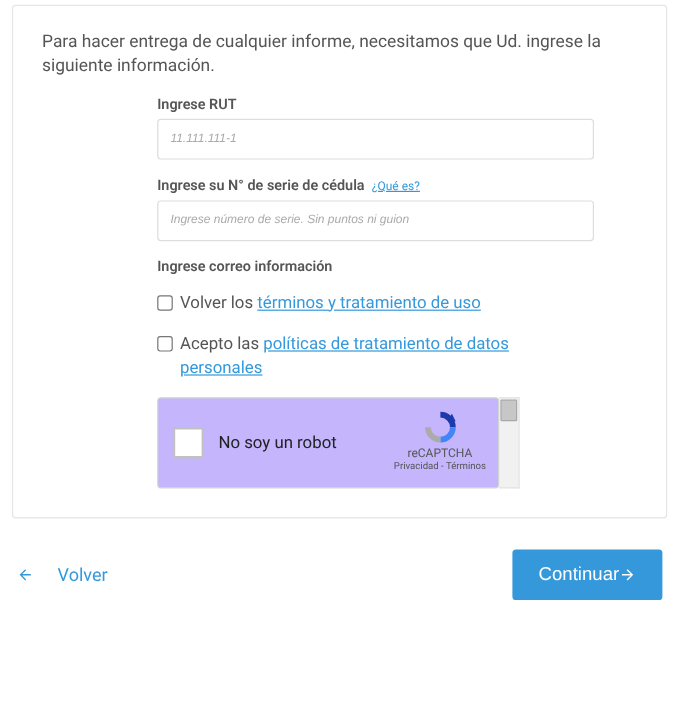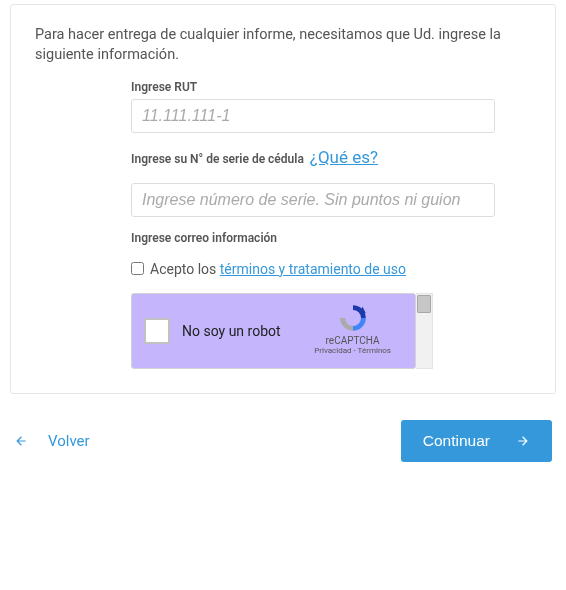--- a/index.html
+++ b/index.html
@@ -38,34 +38,34 @@
       font-weight: 600;
       font-size: 12px;
       margin-bottom: 5px;
     }
     .label-row {
       display: flex;
       align-items: baseline;
       gap: 6px;
       margin-bottom: 5px;
     }
-    .label-row .form-label { margin-bottom: 12px; }
+    .label-row .form-label { margin-bottom: 1px; }
     .help-link {
       color: #3498db;
       text-decoration: underline;
-      font-size: 17px;
+      font-size: 10px;
       cursor: pointer;
     }
     .text-input {
       width: 100%;
       height: 34px;
       border: 1px solid #ddd;
       border-radius: 3px;
       padding: 0 10px;
-      font-size: 16px;
+      font-size: 10px;
       color: #555;
       font-style: italic;
     }
     .text-input::placeholder {
       color: #aaa;
       font-style: italic;
     }
     .check-area {
       padding-left: 96px;
       padding-right: 36px;
@@ -121,21 +121,21 @@
       background: #fff;
       cursor: pointer;
     }
     .rc-label {
       color: #222;
       font-size: 14px;
     }
     .rc-right {
       text-align: center;
       position: absolute;
-      right: 24px;
+      right: 10px;
       top: 8px;
     }
     .rc-icon {
       width: 32px;
       height: 32px;
       margin: 0 auto 1px auto;
     }
     .rc-brand {
       font-size: 10px;
       color: #555;
@@ -178,21 +178,21 @@
     }
     .btn-primary {
       background: #3498db;
       color: #fff;
       border: none;
       padding: 12px 22px;
       font-size: 15.5px;
       border-radius: 3px;
       display: flex;
       align-items: center;
-      gap: 26px;
+      gap: 0;
       cursor: pointer;
     }
     .arrow-left {
       width: 14px;
       height: 14px;
     }
     .arrow-right {
       width: 14px;
       height: 14px;
     }
@@ -220,24 +220,30 @@
 
       <div class="form-group">
         <label class="form-label">Ingrese correo información</label>
       </div>
     </div>
 
     <div class="check-area">
       <div class="check-row">
         <input type="checkbox" style="">
         <span class="check-text">
-          <span>Acepto los </span><a class="link">términos y tratamiento de uso</a>
+          <span>Volver los </span><a class="link">términos y tratamiento de uso</a>
         </span>
       </div>
 
+      <div class="check-row">
+        <input type="checkbox" style="">
+        <span class="check-text">
+          <span>Acepto las </span><a class="link">políticas de tratamiento de datos personales</a>
+        </span>
+      </div>
 
       <div class="recaptcha-wrap">
         <div class="recaptcha">
           <div class="rc-box">
             <div class="rc-check"></div>
             <span class="rc-label">No soy un robot</span>
             <div class="rc-right">
               <div class="rc-icon">
                 <svg viewBox="0 0 40 40" width="32" height="32">
                   <path d="M20 4 A16 16 0 0 1 36 20 L30 20 A10 10 0 0 0 20 10 Z" fill="#1c3aa9"></path>

